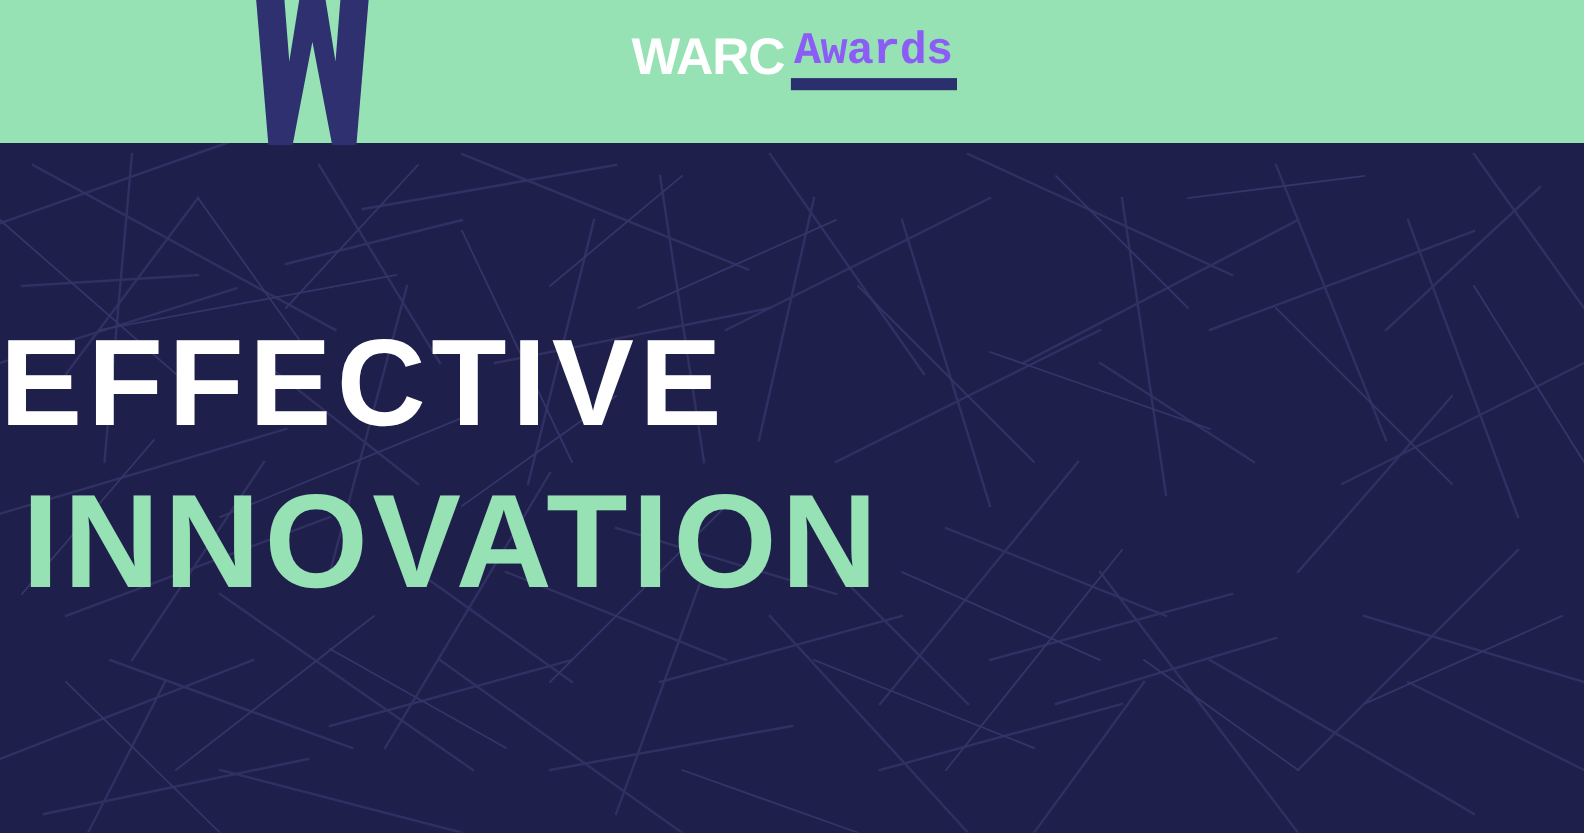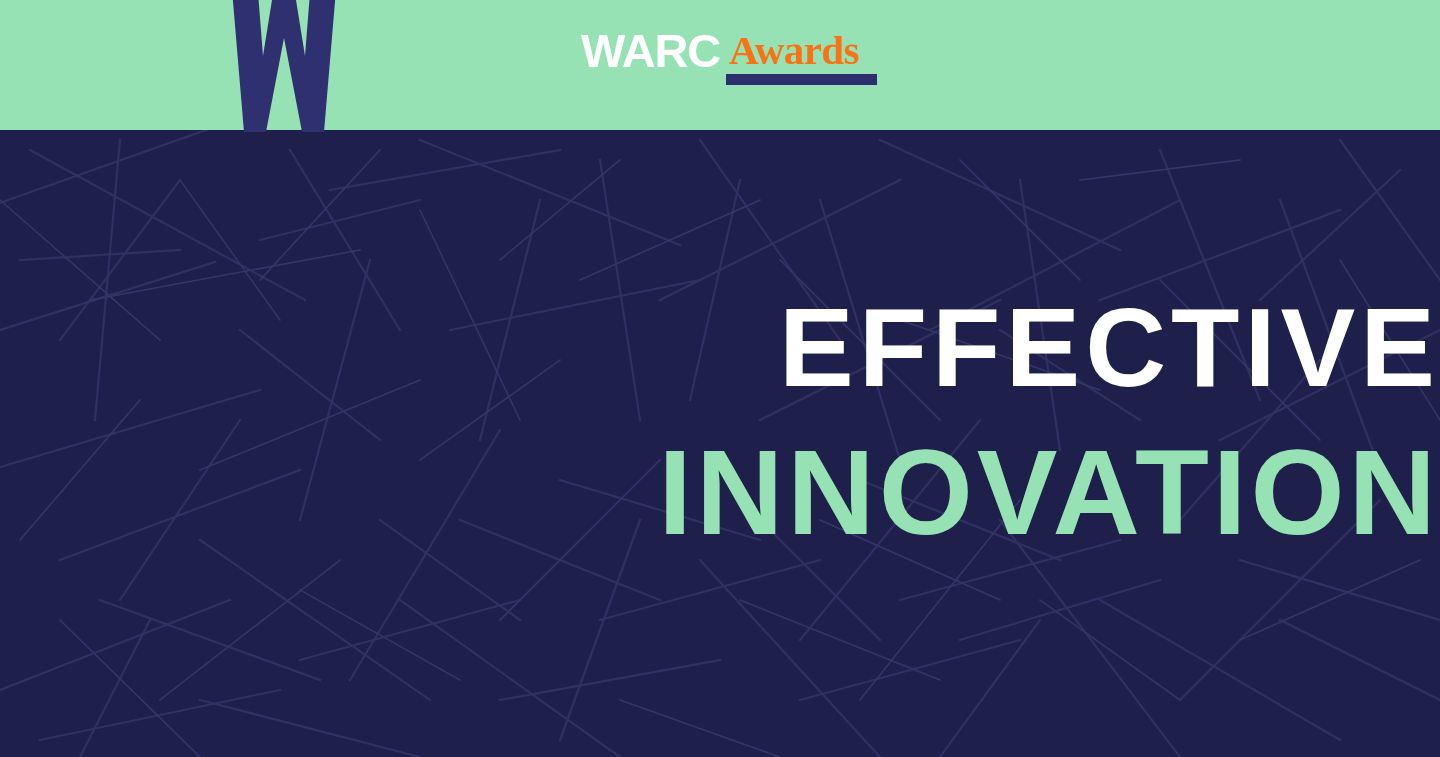--- a/index.html
+++ b/index.html
@@ -37,43 +37,43 @@
     z-index:4;
   }
   .logo-mark svg { display:block; width:112px; height:190px; }
 
   
   .wordmark {
     position:absolute; left:0; top:27px; width:1440px;
     z-index:5;
     display:flex; align-items:flex-start; justify-content:center;
   }
-  .wm-inner { position:relative; display:flex; align-items:center; }
+  .wm-inner { position:relative; display:flex; align-items:flex-start; }
   .wm-warc {
     font-size:47px; font-weight:700; color:#ffffff;
     letter-spacing:-1.2px; line-height:1;
     font-family:"Liberation Sans", sans-serif;
   }
   .wm-awards-wrap { position:relative; margin-left:9px; }
   .wm-awards {
-    font-size:41px; font-weight:700; color:#f97316;
+    font-size:41px; font-weight:700; color:#8b5cf6;
     letter-spacing:-.6px; line-height:1;
-    font-family:Liberation Serif, serif;
+    font-family:Liberation Mono, monospace;
     display:block;
   }
   .wm-rule {
     position:absolute; left:-3px; top:44px;
     width:151px; height:11px;
     background:#2b2f6d;
   }
 
   
   .headline {
     position:absolute; left:0; top:292px; width:1440px;
-    z-index:5; text-align:right;
+    z-index:5; text-align:left;
   }
   .hl-line1 {
     display:block;
     font-size:112px; font-weight:700; color:#ffffff;
     letter-spacing:5px; line-height:1.0;
     font-family:"Liberation Sans", sans-serif;
   }
   .hl-line2 {
     display:block;
     font-size:121px; font-weight:700; color:#97e2b4;

